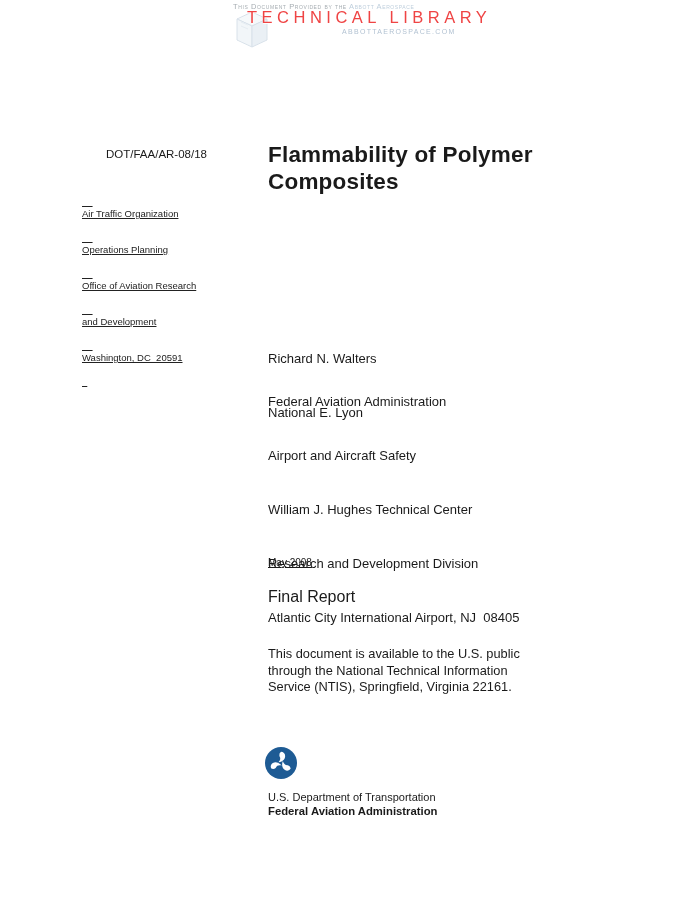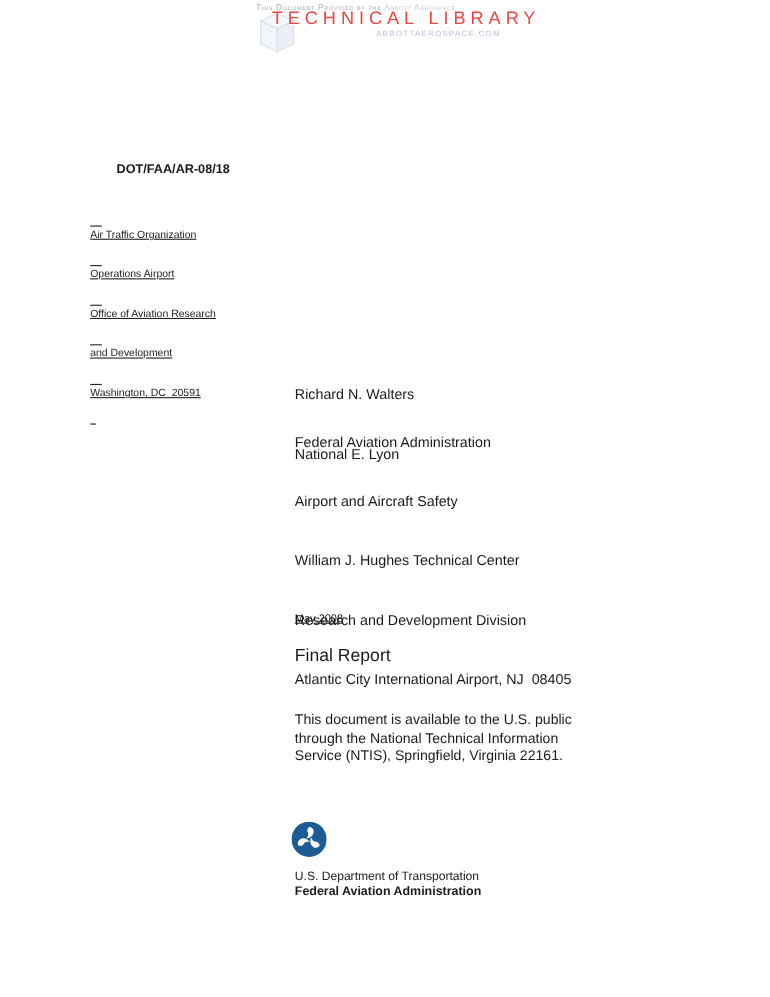--- a/index.html
+++ b/index.html
@@ -31,21 +31,21 @@
     text-shadow: 0.5px 0.5px 0 #ffffff;
   }
   .wm-site {
     position: absolute; left: 110px; top: 27px;
     font-size: 7px; letter-spacing: 1.3px; color: #b2c2d2; white-space: nowrap; z-index: 1;
   }
 
   
   .report-number {
     position: absolute; left: 82px; top: 148px;
-    font-size: 11.5px; font-weight: bold; white-space: pre-wrap; padding-left: 24px;
+    font-size: 11.5px; font-weight: normal; white-space: pre-wrap; padding-left: 24px;
   }
   .issuing-office {
     position: absolute; left: 82px; top: 184px;
     font-size: 9.5px; line-height: 12px; color: #222; white-space: pre-wrap; text-decoration: underline;
   }
 
   
   .doc-title {
     position: absolute; left: 268px; top: 141px; width: 320px;
     font-size: 22.5px; line-height: 27px; font-weight: bold; letter-spacing: 0.2px;
@@ -91,26 +91,27 @@
       <path d="M6 15 L13 18 M6 19 L13 22" stroke="#dde6ee" stroke-width="1" fill="none"></path>
     </svg>
     <div class="wm-line1"><span class="wm-provided">This Document Provided by the</span> <span class="wm-org">Abbott Aerospace</span></div>
     <div class="wm-title">TECHNICAL LIBRARY</div>
     <div class="wm-site">ABBOTTAEROSPACE.COM</div>
   </div>
 
   <div class="report-number">DOT/FAA/AR-08/18</div>
   <div class="issuing-office">
     <div>Air Traffic Organization</div>
-    <div>Operations Airport</div>
+    <div>Operations Planning</div>
     <div>Office of Aviation Research</div>
     <div>and Development</div>
     <div>Washington, DC  20591</div>
   </div>
 
+  <h1 class="doc-title">Flammability of Polymer Composites</h1>
 
   <div class="authors">
     <div>Richard N. Walters</div>
     <div>National E. Lyon</div>
   </div>
 
   <div class="affiliation">
     <div>Federal Aviation Administration</div>
     <div>Airport and Aircraft Safety</div>
     <div>William J. Hughes Technical Center</div>

